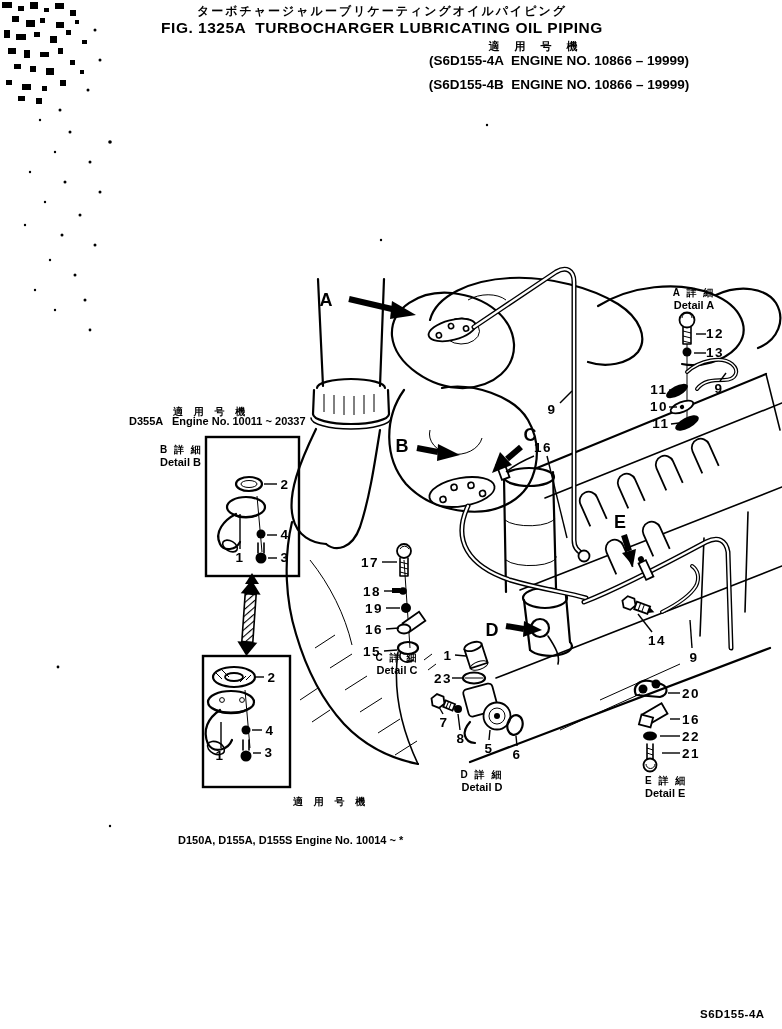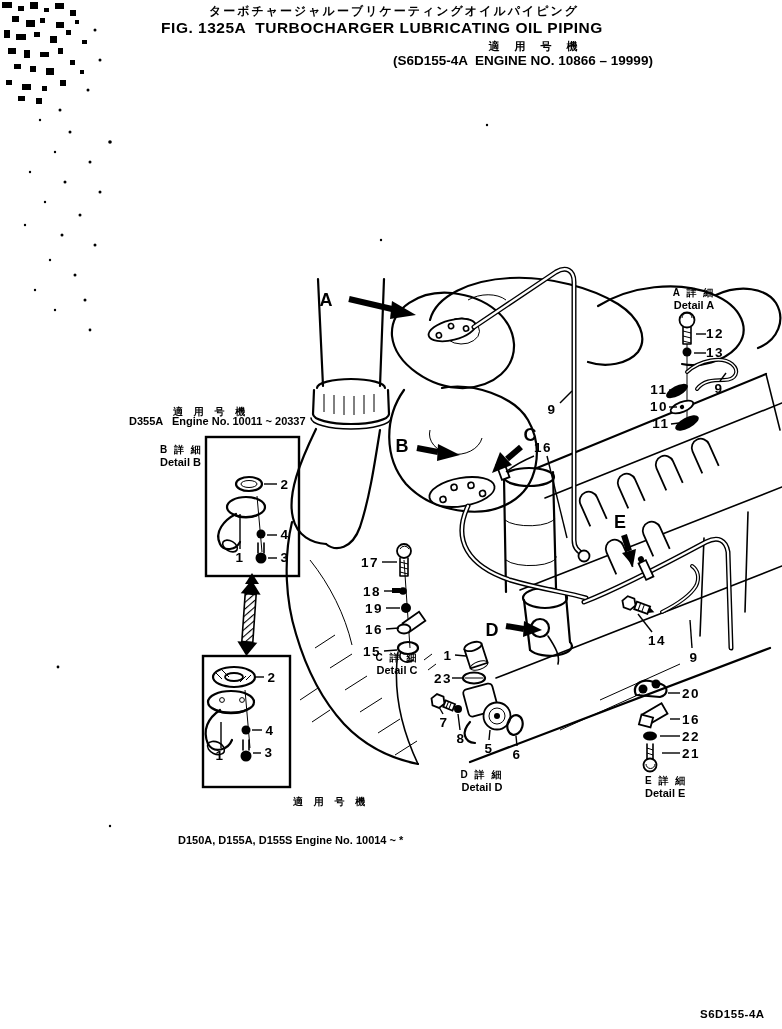--- a/index.html
+++ b/index.html
@@ -1,24 +1,24 @@
 <!DOCTYPE html>
 <html><head>
 <meta charset="utf-8">
 <style>
   html,body{margin:0;padding:0;background:#888;}
   .page{
     position:relative;width:782px;height:1029px;background:#ffffff;
     font-family:"Liberation Sans", sans-serif;color:#000;overflow:hidden;
   }
   .abs{position:absolute;white-space:pre;}
-  .title-jp{top:3px;left:0;width:764px;text-align:center;font-size:12px;font-weight:bold;letter-spacing:2px;padding-left:12px;}
+  .title-jp{top:3px;left:0;width:764px;text-align:center;font-size:12px;font-weight:bold;letter-spacing:2px;}
   .title-en{top:19px;left:0;width:764px;text-align:center;font-size:15.5px;font-weight:bold;letter-spacing:.5px;}
   .applic{top:39px;left:456px;width:160px;text-align:center;font-size:11px;font-weight:bold;letter-spacing:6px;}
-  .engine-a{top:53px;left:393px;width:332px;text-align:left;font-size:13.5px;font-weight:bold;}
+  .engine-a{top:53px;left:393px;width:332px;text-align:center;font-size:13.5px;font-weight:bold;}
   .engine-b{top:77px;left:393px;width:332px;text-align:center;font-size:13.5px;font-weight:bold;}
   .note-jp-top{top:405px;left:173px;font-size:10px;font-weight:bold;letter-spacing:4px;}
   .note-en-top{top:415px;left:129px;font-size:11px;font-weight:bold;}
   .note-jp-bottom{top:795px;left:293px;font-size:10px;font-weight:bold;letter-spacing:4px;}
   .note-en-bottom{top:806px;left:178px;font-size:11px;font-weight:bold;margin-top:28px;}
   .footer-code{top:1008px;left:700px;width:80px;text-align:left;font-size:11.5px;font-weight:bold;letter-spacing:.5px;}
   svg{position:absolute;top:0;left:0;}
   svg text{font-family:"Liberation Sans", sans-serif;}
   .ln{stroke:#000;fill:none;stroke-width:1.6;stroke-linecap:round;stroke-linejoin:round;}
   .ln2{stroke:#000;fill:none;stroke-width:2.2;stroke-linecap:round;stroke-linejoin:round;}
@@ -37,20 +37,21 @@
 </style>
 </head>
 <body>
 
 <div class="page">
 
   <div class="abs title-jp">ターボチャージャルーブリケーティングオイルパイピング</div>
   <div class="abs title-en">FIG. 1325A  TURBOCHARGER LUBRICATING OIL PIPING</div>
   <div class="abs applic">適 用 号 機</div>
   <div class="abs engine-a">(S6D155-4A  ENGINE NO. 10866 – 19999)</div>
+  <div class="abs engine-b">(S6D155-4B  ENGINE NO. 10866 – 19999)</div>
 
   <div class="abs note-jp-top">適 用 号 機</div>
   <div class="abs note-en-top">D355A   Engine No. 10011 ~ 20337</div>
   <div class="abs note-jp-bottom">適 用 号 機</div>
   <div class="abs note-en-bottom">D150A, D155A, D155S Engine No. 10014 ~ *</div>
 
   <div class="abs footer-code">S6D155-4A</div>
 
   <svg width="782" height="1029" viewBox="0 0 782 1029">
     <defs>

